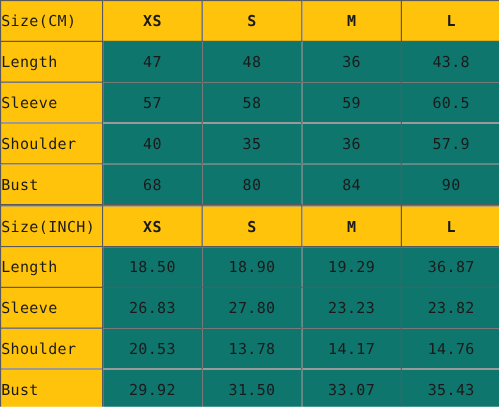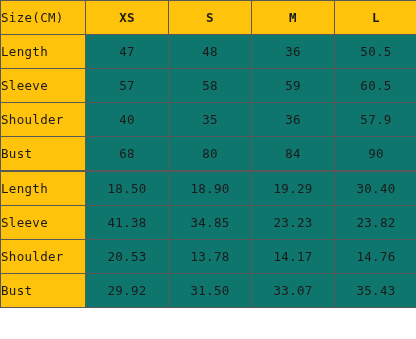--- a/index.html
+++ b/index.html
@@ -67,21 +67,21 @@
         <td class="head-cell">XS</td>
         <td class="head-cell">S</td>
         <td class="head-cell">M</td>
         <td class="head-cell">L</td>
       </tr>
       <tr>
         <td class="label-cell">Length</td>
         <td class="data-cell">47</td>
         <td class="data-cell">48</td>
         <td class="data-cell">36</td>
-        <td class="data-cell">50.5</td>
+        <td class="data-cell">43.8</td>
       </tr>
       <tr>
         <td class="label-cell">Sleeve</td>
         <td class="data-cell">57</td>
         <td class="data-cell">58</td>
         <td class="data-cell">59</td>
         <td class="data-cell">60.5</td>
       </tr>
       <tr>
         <td class="label-cell">Shoulder</td>
@@ -96,30 +96,37 @@
         <td class="data-cell">80</td>
         <td class="data-cell">84</td>
         <td class="data-cell">90</td>
       </tr>
     </tbody>
   </table>
 
   <table class="size-table">
     <tbody>
       <tr>
+        <td class="label-cell">Size(INCH)</td>
+        <td class="head-cell">XS</td>
+        <td class="head-cell">S</td>
+        <td class="head-cell">M</td>
+        <td class="head-cell">L</td>
+      </tr>
+      <tr>
         <td class="label-cell">Length</td>
         <td class="data-cell">18.50</td>
         <td class="data-cell">18.90</td>
         <td class="data-cell">19.29</td>
-        <td class="data-cell">30.40</td>
+        <td class="data-cell">36.87</td>
       </tr>
       <tr>
         <td class="label-cell">Sleeve</td>
-        <td class="data-cell">41.38</td>
-        <td class="data-cell">34.85</td>
+        <td class="data-cell">26.83</td>
+        <td class="data-cell">27.80</td>
         <td class="data-cell">23.23</td>
         <td class="data-cell">23.82</td>
       </tr>
       <tr>
         <td class="label-cell">Shoulder</td>
         <td class="data-cell">20.53</td>
         <td class="data-cell">13.78</td>
         <td class="data-cell">14.17</td>
         <td class="data-cell">14.76</td>
       </tr>

